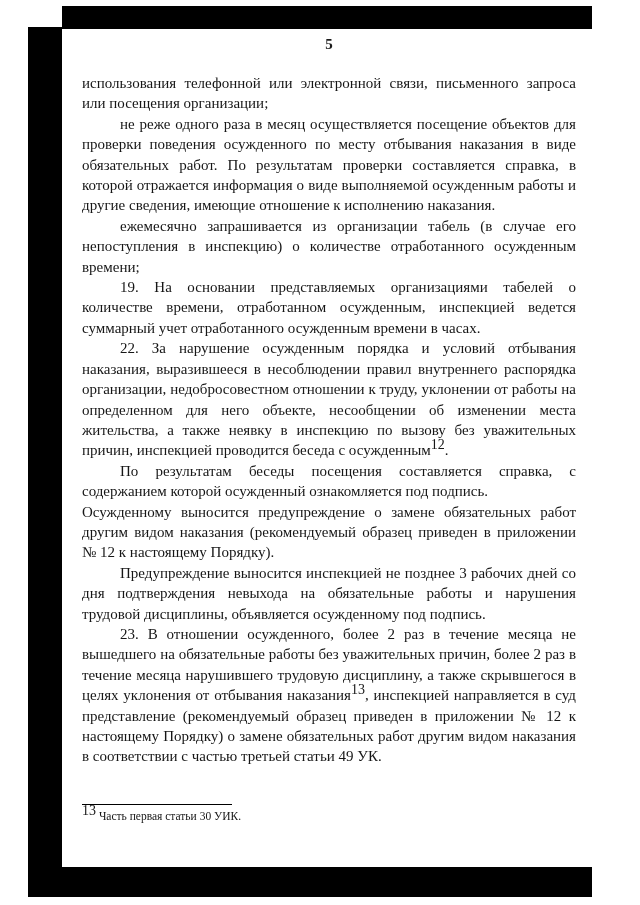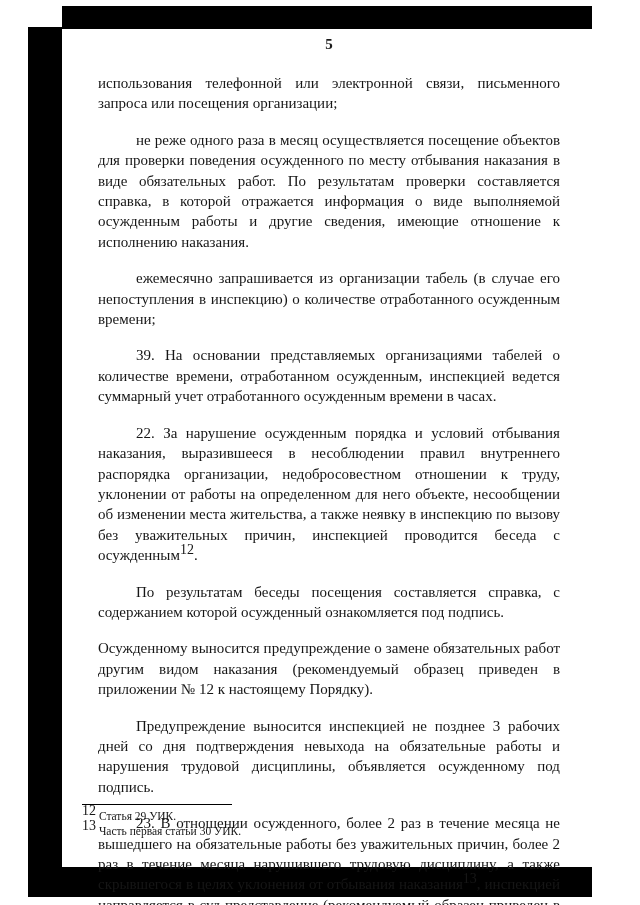--- a/index.html
+++ b/index.html
@@ -49,21 +49,21 @@
     width: 494px;
   }
   .page-number {
     text-align: center;
     font-size: 15px;
     font-weight: bold;
     margin-bottom: 20px;
     color: #1a1a1a;
   }
   .body-text p {
-    margin: 16px;
+    margin: 0;
     text-align: justify;
     font-size: 15px;
     line-height: 20.4px;
     color: #161616;
   }
   .body-text p.indent {
     text-indent: 38px;
   }
   sup {
     font-size: 14px;
@@ -95,29 +95,28 @@
   <div class="bar bar-top"></div>
   <div class="bar bar-left"></div>
   <div class="bar bar-bottom"></div>
 
   <div class="content">
     <div class="page-number">5</div>
     <div class="body-text" id="paragraphs">
         <p class="">использования телефонной или электронной связи, письменного запроса или посещения организации;</p>
         <p class="indent">не реже одного раза в месяц осуществляется посещение объектов для проверки поведения осужденного по месту отбывания наказания в виде обязательных работ. По результатам проверки составляется справка, в которой отражается информация о виде выполняемой осужденным работы и другие сведения, имеющие отношение к исполнению наказания.</p>
         <p class="indent">ежемесячно запрашивается из организации табель (в случае его непоступления в инспекцию) о количестве отработанного осужденным времени;</p>
-        <p class="indent">39. На основании представляемых организациями табелей о количестве времени, отработанном осужденным, инспекцией ведется суммарный учет отработанного осужденным времени в часах.</p>
+        <p class="indent">19. На основании представляемых организациями табелей о количестве времени, отработанном осужденным, инспекцией ведется суммарный учет отработанного осужденным времени в часах.</p>
         <p class="indent">22. За нарушение осужденным порядка и условий отбывания наказания, выразившееся в несоблюдении правил внутреннего распорядка организации, недобросовестном отношении к труду, уклонении от работы на определенном для него объекте, несообщении об изменении места жительства, а также неявку в инспекцию по вызову без уважительных причин, инспекцией проводится беседа с осужденным<sup>12</sup>.</p>
         <p class="indent">По результатам беседы посещения составляется справка, с содержанием которой осужденный ознакомляется под подпись.</p>
         <p class="">Осужденному выносится предупреждение о замене обязательных работ другим видом наказания (рекомендуемый образец приведен в приложении № 12 к настоящему Порядку).</p>
         <p class="indent">Предупреждение выносится инспекцией не позднее 3 рабочих дней со дня подтверждения невыхода на обязательные работы и нарушения трудовой дисциплины, объявляется осужденному под подпись.</p>
         <p class="indent">23. В отношении осужденного, более 2 раз в течение месяца не вышедшего на обязательные работы без уважительных причин, более 2 раз в течение месяца нарушившего трудовую дисциплину, а также скрывшегося в целях уклонения от отбывания наказания<sup>13</sup>, инспекцией направляется в суд представление (рекомендуемый образец приведен в приложении № 12 к настоящему Порядку) о замене обязательных работ другим видом наказания в соответствии с частью третьей статьи 49 УК.</p>
       </div>
   </div>
 
   <div class="footnotes">
     <div class="fn-rule"></div>
     <div id="footnotes">
-        <div class="footnote"><sup>12</sup> Статья 29 УИК.</div>
         <div class="footnote"><sup>13</sup> Часть первая статьи 30 УИК.</div>
       </div>
   </div>
 </div>
 
 </body></html>

